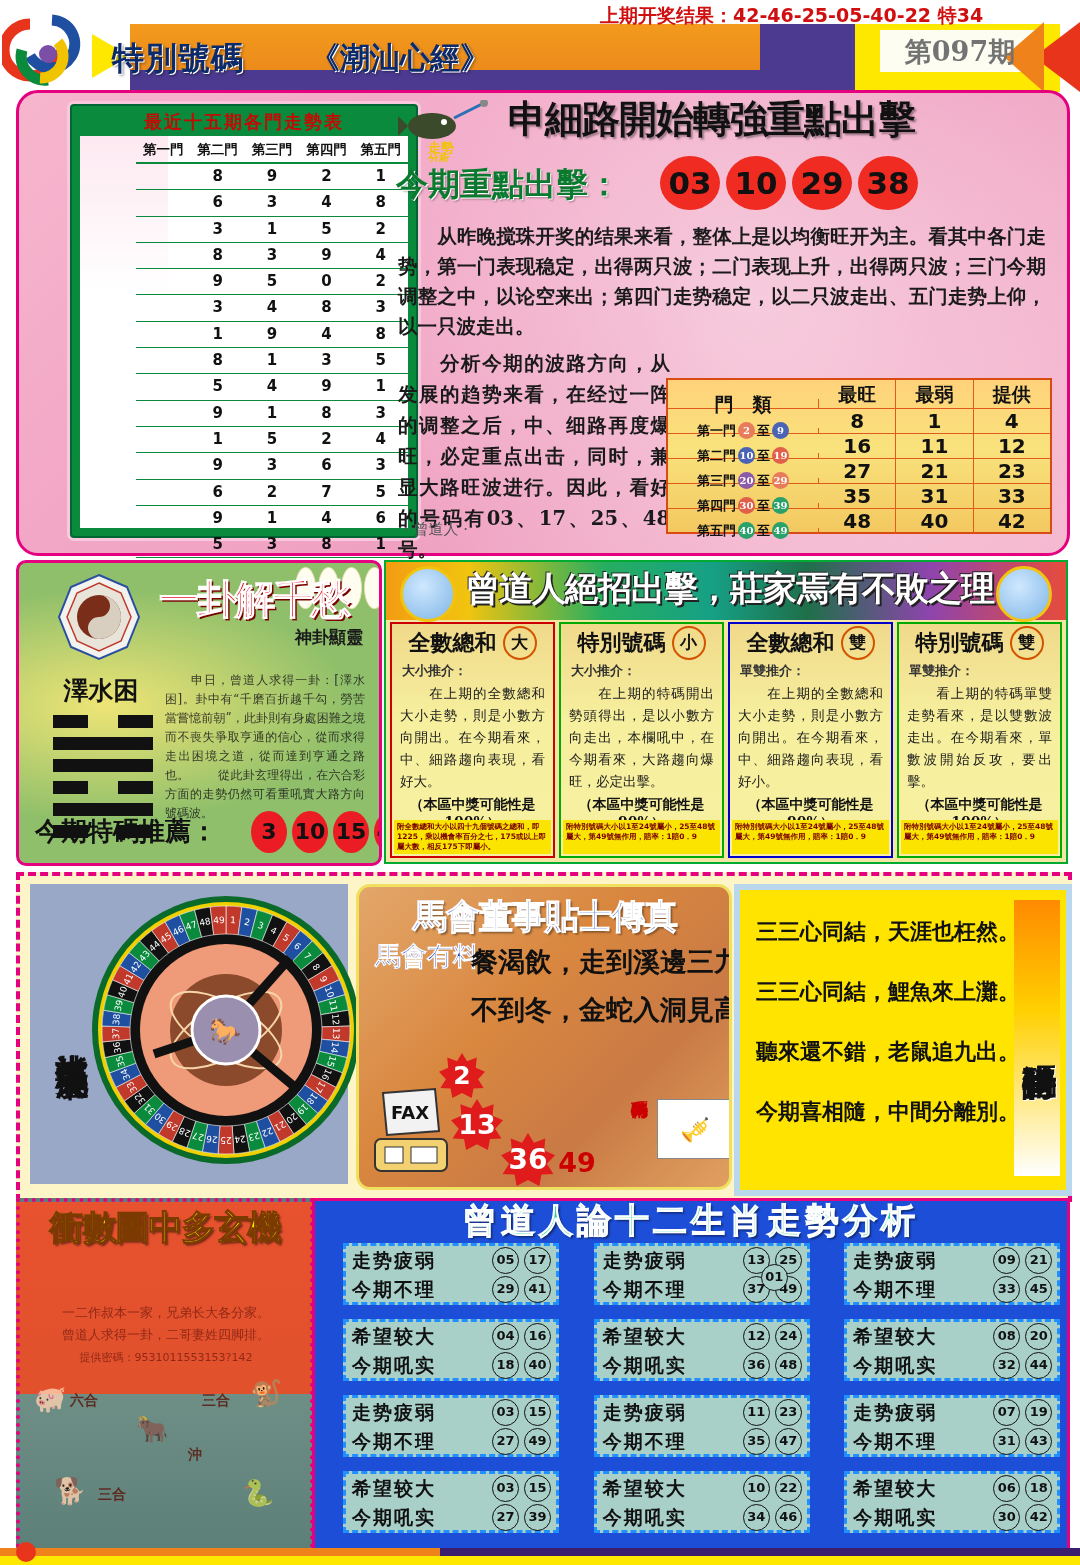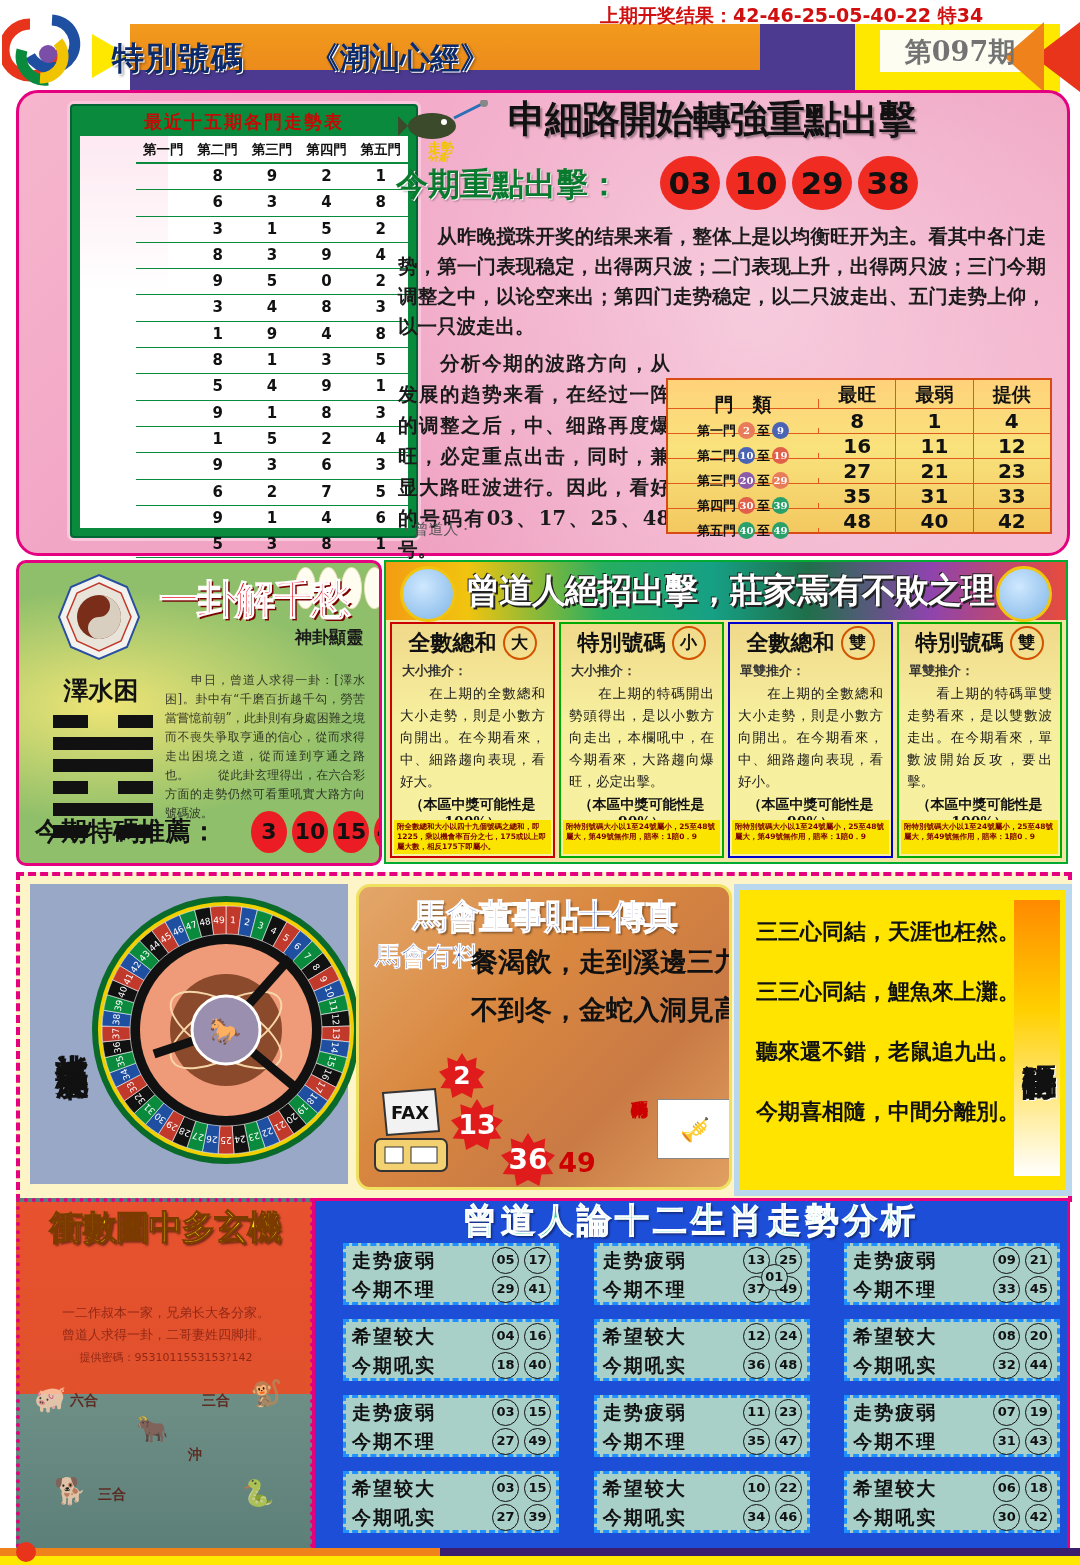--- a/index.html
+++ b/index.html
@@ -134,21 +134,21 @@
   .balls2{position:absolute;left:232px;top:248px;display:flex;gap:5px;}
   .ball2{width:36px;height:42px;border-radius:50%;background:#ec1c24;color:#111;
     font-size:22px;font-weight:bold;text-align:center;line-height:42px;}
 
   .sec2r{position:absolute;left:384px;top:560px;width:680px;height:300px;
     background:#f2e6a0;border:2px solid #0a3;overflow:hidden;}
   .s2r-band{position:absolute;left:0;top:0;width:680px;height:58px;
     background:linear-gradient(90deg,#f39c12,#f1c40f 12%,#27ae60 32%,#16a085 48%,#1f6f4a 62%,#8e44ad 80%,#e74c3c 100%);}
   .s2r-band-title{position:absolute;left:80px;top:2px;width:520px;height:54px;
     font-size:34px;font-weight:bold;color:#fff;line-height:54px;text-align:center;white-space:nowrap;
-    font-family:Liberation Serif, serif;
+    font-family:Liberation Mono, monospace;
     text-shadow:2px 2px 0 #222,-1px -1px 0 #222;letter-spacing:-1px;}
   .medal{position:absolute;top:4px;width:50px;height:50px;border-radius:50%;
     background:radial-gradient(circle at 40% 35%,#cfe8ff,#7fb5e6);border:3px solid #f1c40f;}
   .medal.l{left:14px;} .medal.r{right:14px;}
   .cols4{position:absolute;left:4px;top:60px;width:672px;height:236px;display:flex;gap:4px;}
   .col4{flex:1;background:linear-gradient(180deg,#f0d98a,#f6ef9e 40%,#f7f0a0);
     border:2px solid #c00;position:relative;overflow:hidden;}
   .col4:nth-child(2){border-color:#0a0;}
   .col4:nth-child(3){border-color:#00c;}
   .col4:nth-child(4){border-color:#0a0;}

